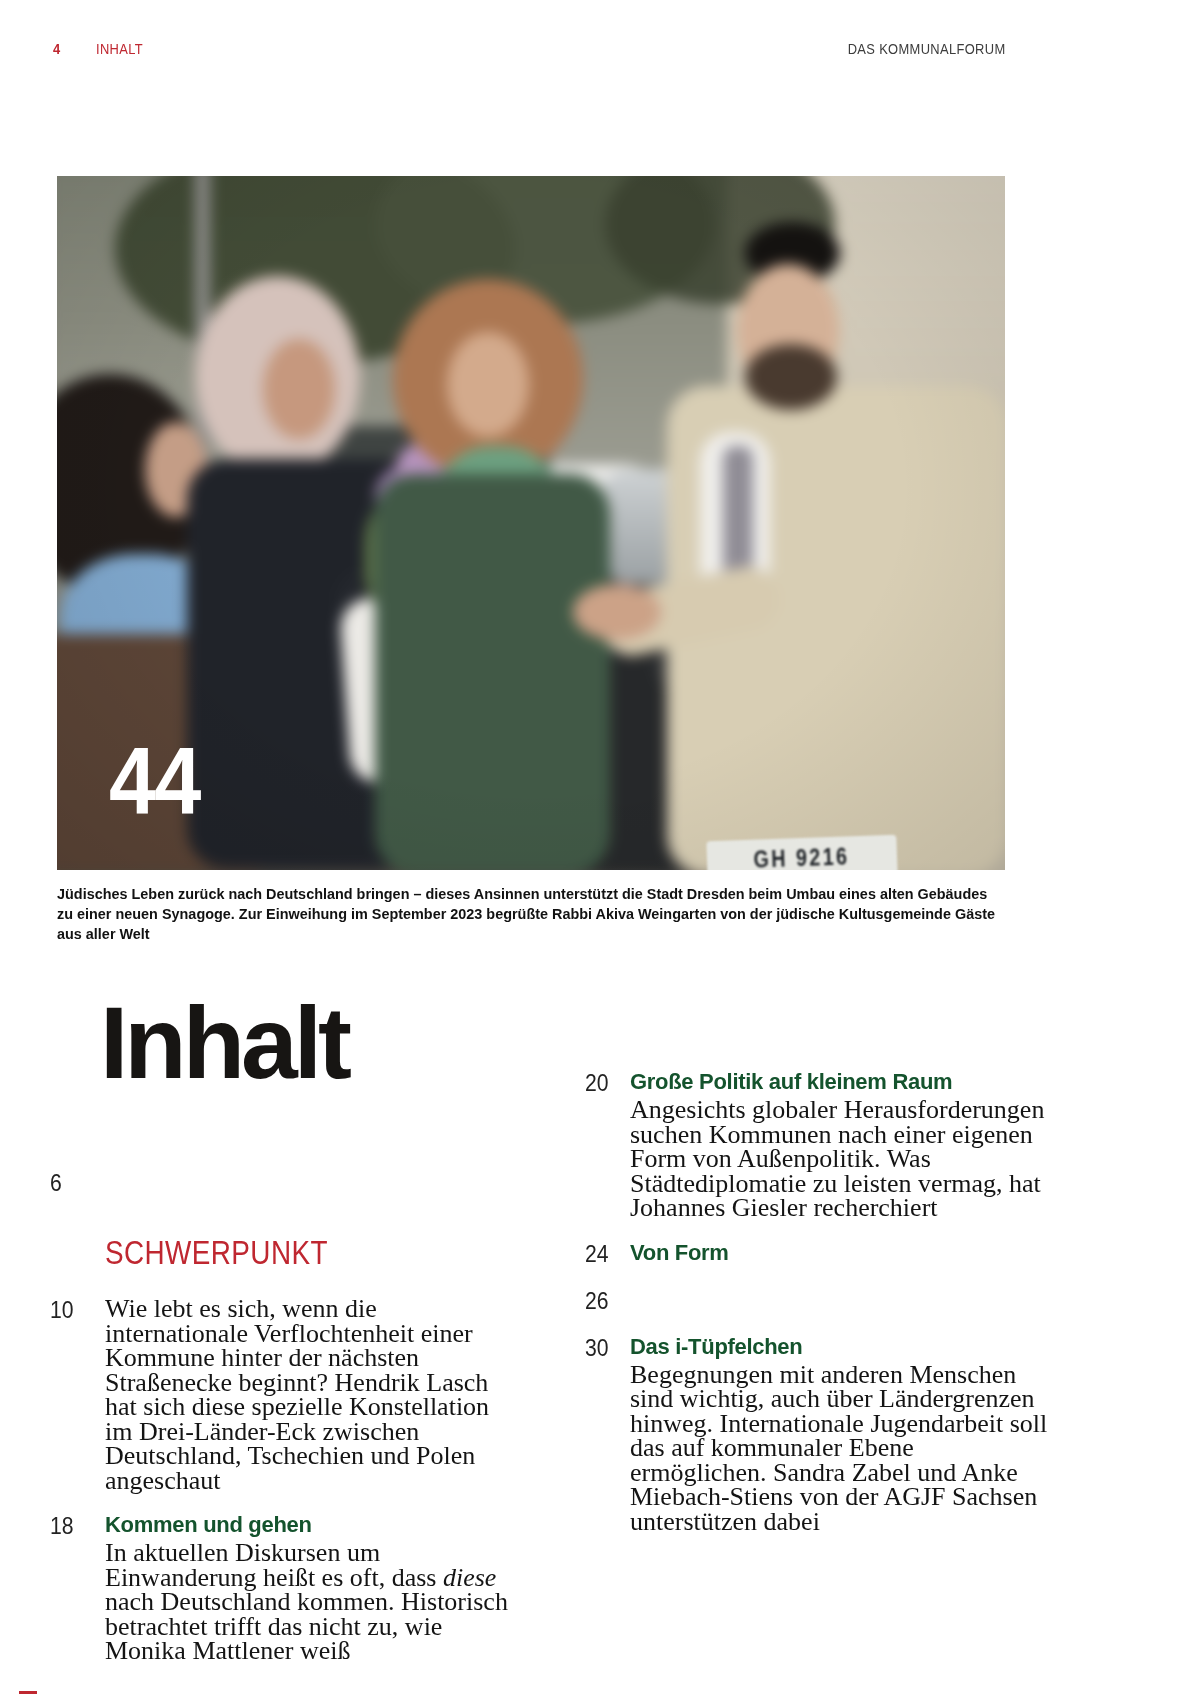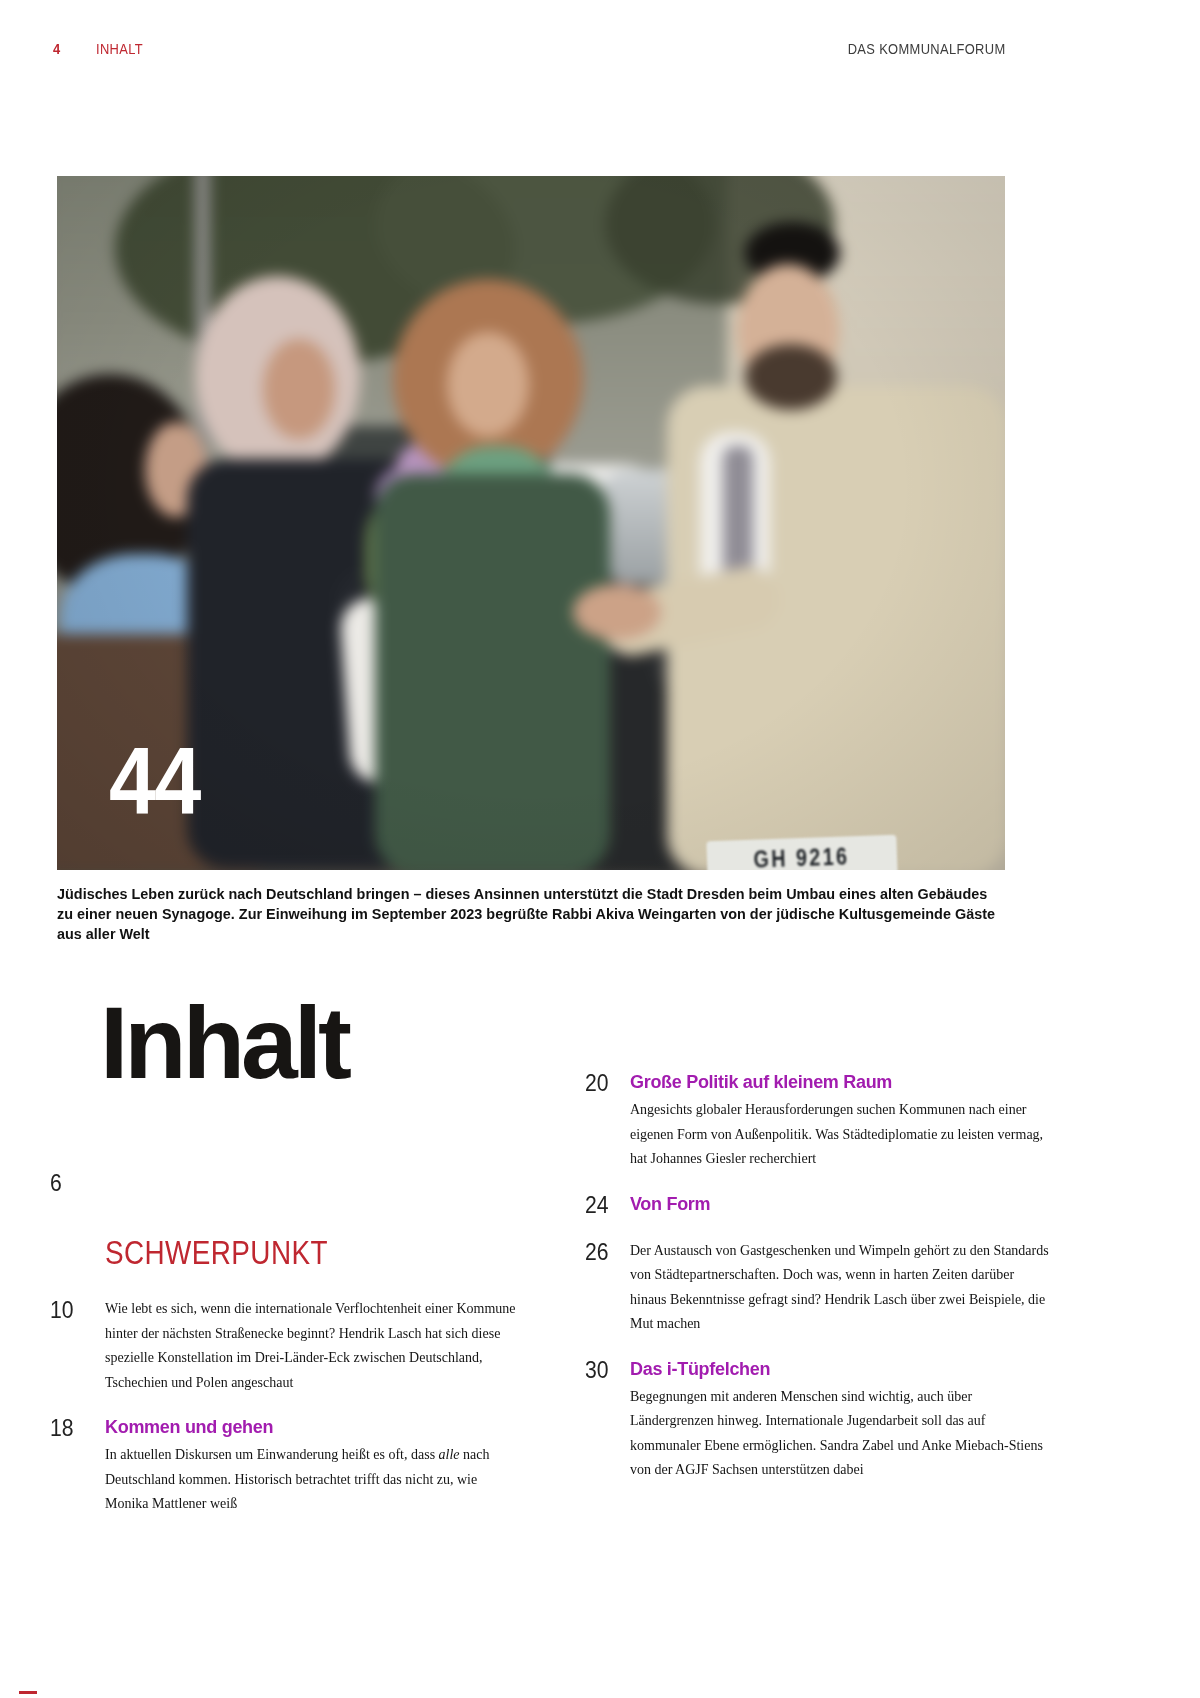--- a/index.html
+++ b/index.html
@@ -87,24 +87,24 @@
     font-size:102px; font-weight:bold; line-height:1; letter-spacing:-4px; color:#171513; }
   .col{ position:absolute; }
   .col-left{ left:50px; top:1168px; width:470px; }
   .col-right{ left:585px; top:1022px; width:465px;margin-top:46px; }
   .entry{ display:flex; margin-bottom:18px; }
   .entry .num{ flex:none; font-size:23px; color:#222; padding-top:2px;
     transform:scaleX(.92); transform-origin:left top; }
   .col-left .num{ width:55px; }
   .col-right .num{ width:45px; }
   .entry .body{ flex:1; }
-  .entry h3{ margin:0; font-size:18px; line-height:28px; font-weight:bold;
-    letter-spacing:-.3px; color:#a21caf; }
+  .entry h3{ margin:0; font-size:22px; line-height:28px; font-weight:bold;
+    letter-spacing:-.3px; color:#14532d; }
   .entry p{ margin:2px 0 0; font-family:"Liberation Serif", serif;
-    font-size:14px; line-height:24.5px; color:#141414; }
+    font-size:26px; line-height:24.5px; color:#141414; }
   .section-label{ margin:38px 0 26px 55px; color:var(--accent);
     font-size:34px; line-height:34px; letter-spacing:.5px;
     transform:scaleX(.82); transform-origin:left top; }
 
   .corner-mark{ position:absolute; left:19px; top:1691px; width:18px; height:3px;
     background:var(--accent); }
 </style>
 </head>
 <body>
 
@@ -180,21 +180,21 @@
       <span class="num">10</span>
       <div class="body">
         <p>Wie lebt es sich, wenn die internationale Verflochtenheit einer Kommune hinter der nächsten Straßenecke beginnt? Hendrik Lasch hat sich diese spezielle Konstellation im Drei-Länder-Eck zwischen Deutschland, Tschechien und Polen angeschaut</p>
       </div>
     </div>
 
     <div class="entry">
       <span class="num">18</span>
       <div class="body">
         <h3>Kommen und gehen</h3>
-        <p>In aktuellen Diskursen um Einwanderung heißt es oft, dass <i>alle</i> nach Deutschland kommen. Historisch betrachtet trifft das nicht zu, wie Monika Mattlener weiß</p>
+        <p>In aktuellen Diskursen um Einwanderung heißt es oft, dass <i>diese</i> nach Deutschland kommen. Historisch betrachtet trifft das nicht zu, wie Monika Mattlener weiß</p>
       </div>
     </div>
   </div>
 
   <div class="col col-right">
     <div class="entry">
       <span class="num">20</span>
       <div class="body">
         <h3>Große Politik auf kleinem Raum</h3>
         <p>Angesichts globaler Herausforderungen suchen Kommunen nach einer eigenen Form von Außenpolitik. Was Städtediplomatie zu leisten vermag, hat Johannes Giesler recherchiert</p>
@@ -204,21 +204,20 @@
     <div class="entry">
       <span class="num">24</span>
       <div class="body">
         <h3>Von Form</h3>
       </div>
     </div>
 
     <div class="entry">
       <span class="num">26</span>
       <div class="body">
-        <p>Der Austausch von Gastgeschenken und Wimpeln gehört zu den Standards von Städtepartnerschaften. Doch was, wenn in harten Zeiten darüber hinaus Bekenntnisse gefragt sind? Hendrik Lasch über zwei Beispiele, die Mut machen</p>
       </div>
     </div>
 
     <div class="entry">
       <span class="num">30</span>
       <div class="body">
         <h3>Das i-Tüpfelchen</h3>
         <p>Begegnungen mit anderen Menschen sind wichtig, auch über Ländergrenzen hinweg. Internationale Jugendarbeit soll das auf kommunaler Ebene ermöglichen. Sandra Zabel und Anke Miebach-Stiens von der AGJF Sachsen unterstützen dabei</p>
       </div>
     </div>

